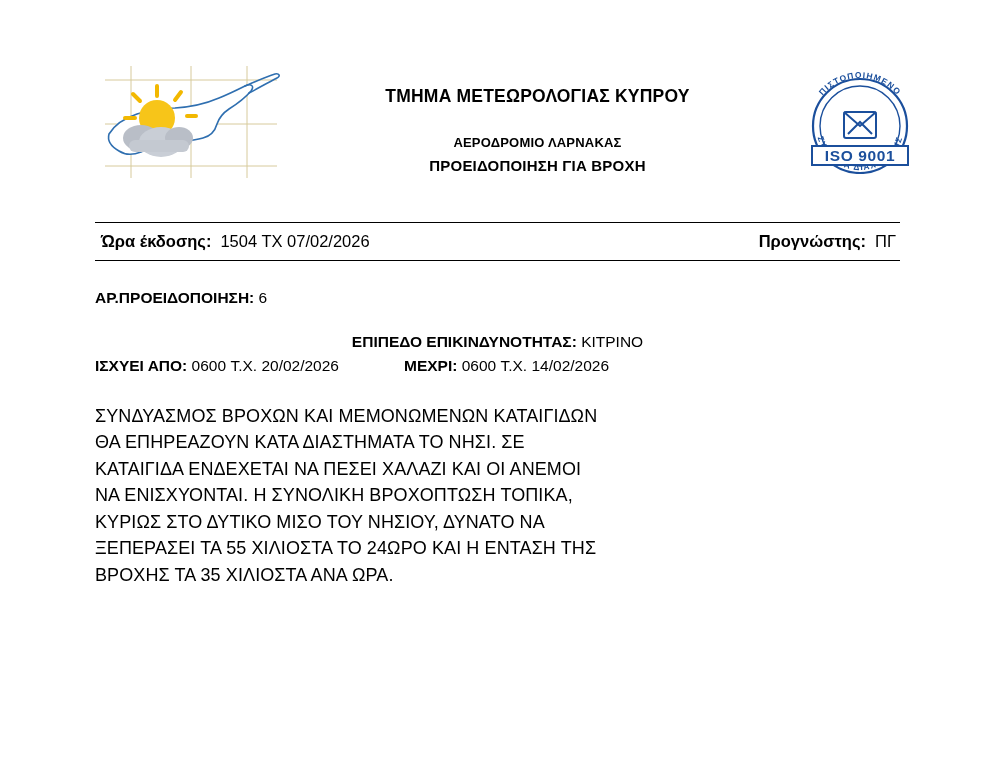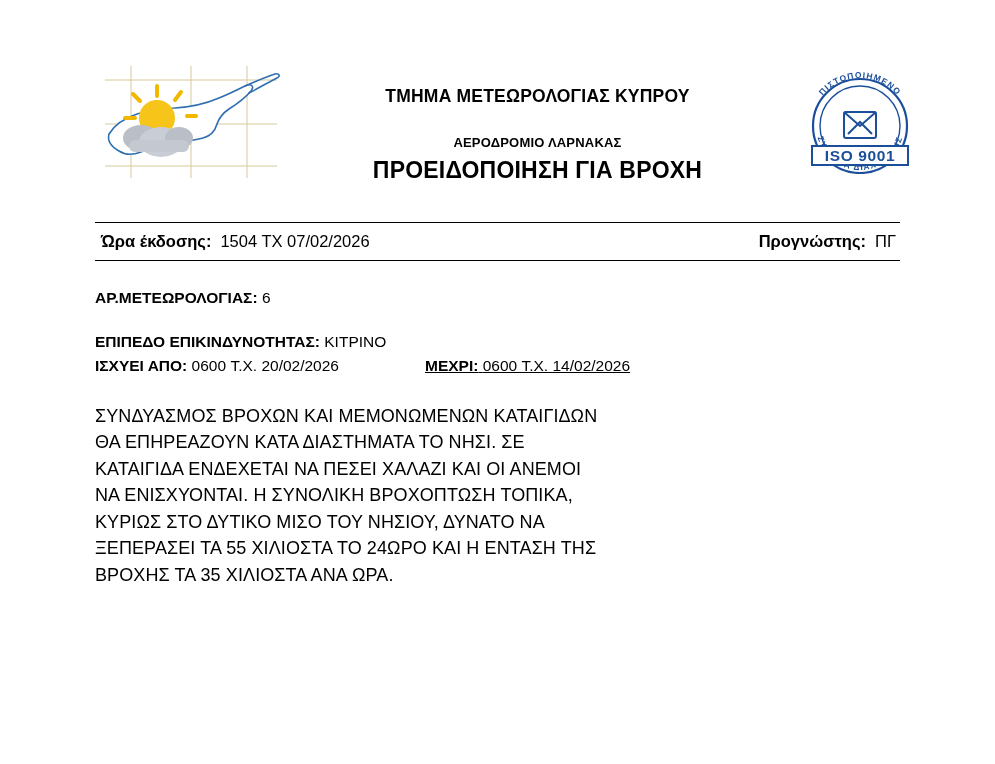--- a/index.html
+++ b/index.html
@@ -51,21 +51,21 @@
     letter-spacing: 0.2px;
     margin-bottom: 28px;
   }
   .header-titles .line2 {
     font-size: 13px;
     font-weight: bold;
     letter-spacing: 0.2px;
     margin-bottom: 7px;
   }
   .header-titles .line3 {
-    font-size: 23px;
+    font-size: 15px;
     font-weight: bold;
     letter-spacing: 0.2px;
   }
 
   .logo-right {
     flex: 0 0 150px;
     width: 150px;
     height: 115px;
     position: relative;
     padding-top: 8px;
@@ -89,23 +89,23 @@
   .lbl { font-weight: bold; }
   .val { font-weight: normal; }
 
   
   .meta {
     margin: 0 95px;
     padding-top: 28px;
     font-size: 15.5px;
   }
   .meta-row { margin-bottom: 26px; }
-  .meta-row.tight { margin-bottom: 6px; }
+  .meta-row.tight { margin-bottom: 6px; text-align: center; }
   .meta-inline { display: flex; align-items: baseline; }
-  .meta-inline .seg-2 { margin-left: 86px; text-decoration: underline; }
+  .meta-inline .seg-2 { margin-left: 65px; }
   .meta b { font-weight: bold; }
 
   
   .warning-text {
     margin: 28px 95px 0 95px;
     font-size: 18px;
     line-height: 1.47;
     letter-spacing: 0.1px;
     white-space: pre-line;
   }
@@ -206,21 +206,21 @@
     </div>
     <div class="issue-right">
       <span class="lbl">Προγνώστης:</span>
       <span class="val">ΠΓ</span>
     </div>
   </div>
   <div class="rule rule-bottom"></div>
 
   <div class="meta">
     <div class="meta-row">
-      <b>ΑΡ.ΜΕΤΕΩΡΟΛΟΓΙΑΣ:</b>
+      <b>ΑΡ.ΠΡΟΕΙΔΟΠΟΙΗΣΗ:</b>
       <span>6</span>
     </div>
 
     <div class="meta-row tight">
       <b>ΕΠΙΠΕΔΟ ΕΠΙΚΙΝΔΥΝΟΤΗΤΑΣ:</b>
       <span>ΚΙΤΡΙΝΟ</span>
     </div>
 
     <div class="meta-row meta-inline">
       <div class="seg-1">

